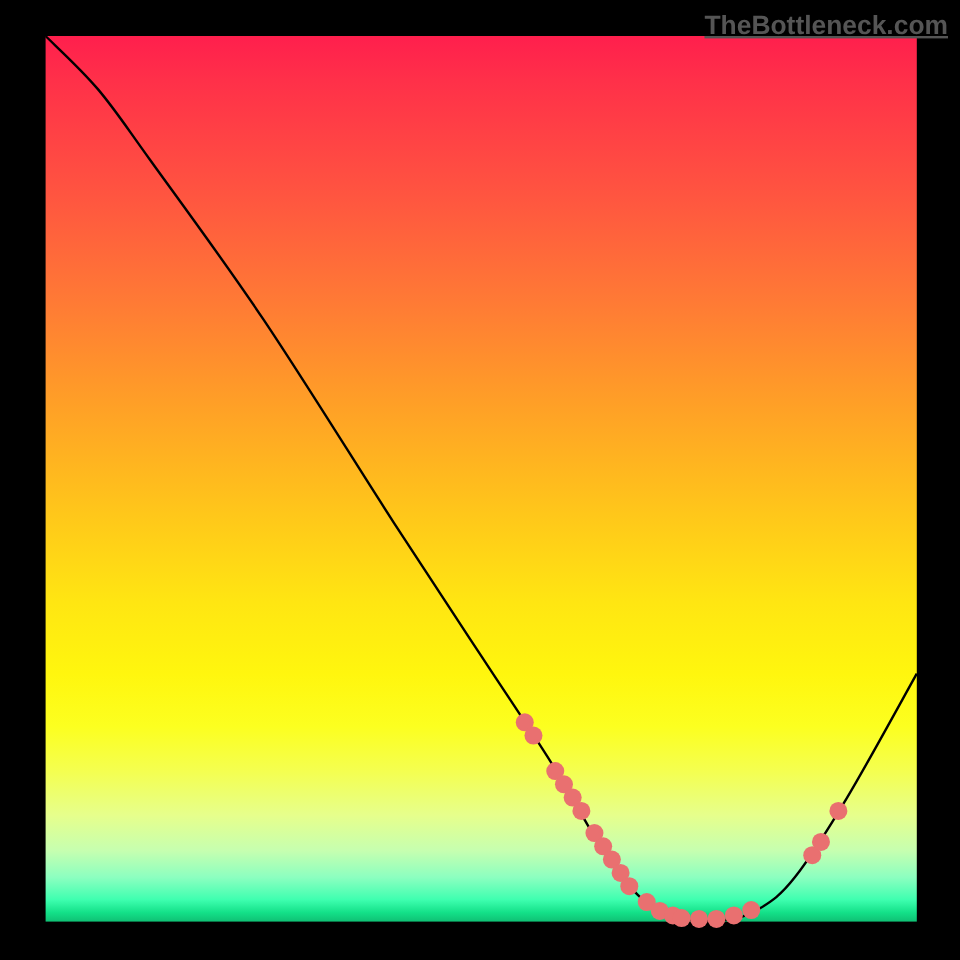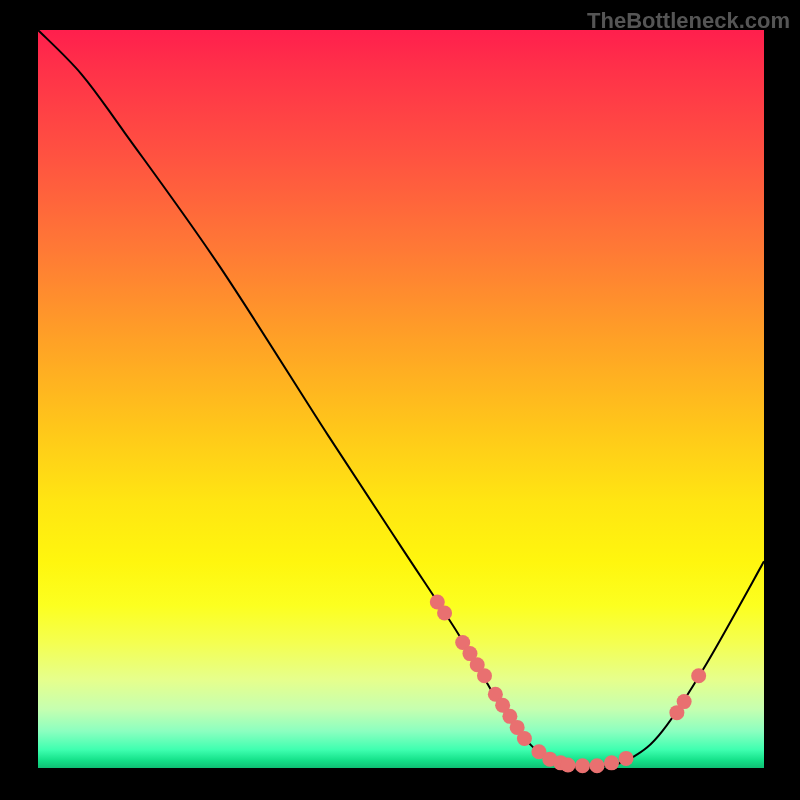--- a/index.html
+++ b/index.html
@@ -11,20 +11,21 @@
   font-family: Arial, sans-serif;
 }
 .watermark {
   position: absolute;
   top: 8px;
   right: 10px;
   color: #555;
   font-size: 22px;
   font-weight: bold;
   z-index: 10;
+  text-decoration: underline;
 }
 .plot-area {
   position: absolute;
   left: 38px;
   top: 30px;
   width: 726px;
   height: 738px;
 }
 .gradient-bg {
   position: absolute;

